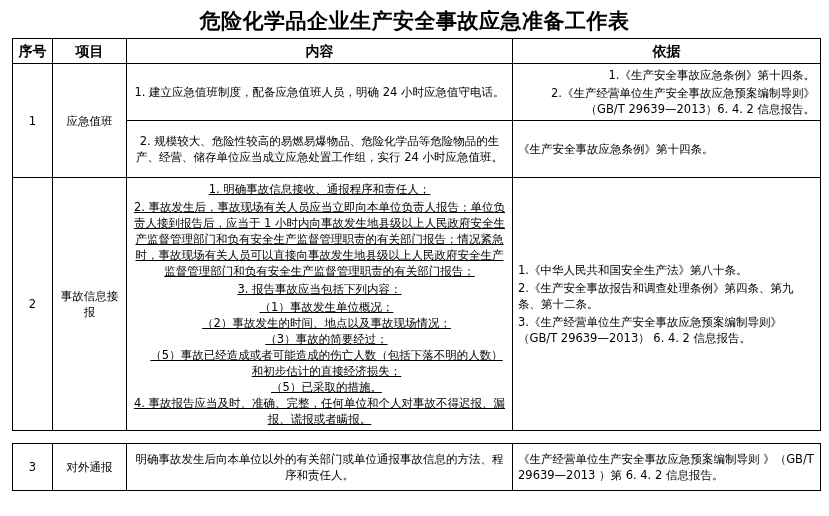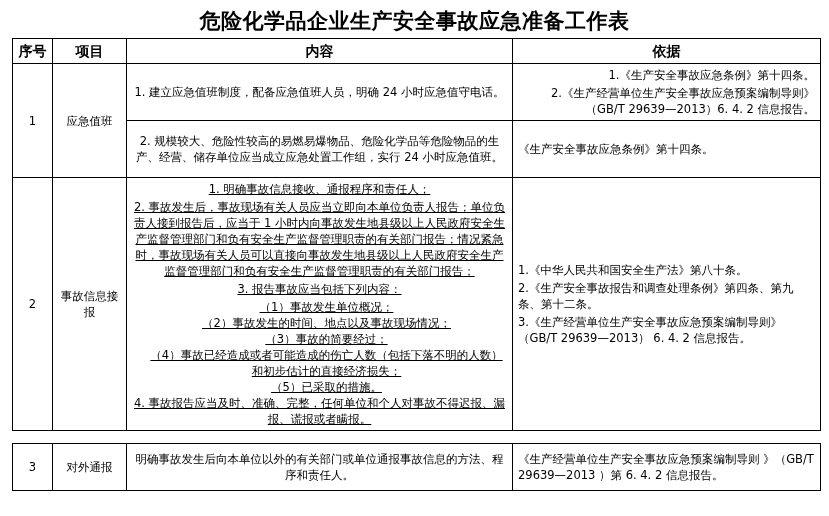--- a/index.html
+++ b/index.html
@@ -131,21 +131,21 @@
       <tr>
         <td class="center">2</td>
         <td class="center">事故信息接报</td>
         <td class="content-cell tight" style="height:244px;">
           <p class="para">1. 明确事故信息接收、通报程序和责任人；</p>
           <p class="para">2. 事故发生后，事故现场有关人员应当立即向本单位负责人报告；单位负责人接到报告后，应当于 1 小时内向事故发生地县级以上人民政府安全生产监督管理部门和负有安全生产监督管理职责的有关部门报告；情况紧急时，事故现场有关人员可以直接向事故发生地县级以上人民政府安全生产监督管理部门和负有安全生产监督管理职责的有关部门报告；</p>
           <p class="para">3. 报告事故应当包括下列内容：</p>
           <p class="sub">（1）事故发生单位概况；</p>
           <p class="sub">（2）事故发生的时间、地点以及事故现场情况；</p>
           <p class="sub">（3）事故的简要经过；</p>
-          <p class="sub">（4）事故已经造成或者可能造成的伤亡人数（包括下落不明的人数）和初步估计的直接经济损失；</p>
+          <p class="sub">（5）事故已经造成或者可能造成的伤亡人数（包括下落不明的人数）和初步估计的直接经济损失；</p>
           <p class="sub">（5）已采取的措施。</p>
           <p class="para">4. 事故报告应当及时、准确、完整，任何单位和个人对事故不得迟报、漏报、谎报或者瞒报。</p>
         </td>
         <td class="basis-cell">
           <p class="para">1.《中华人民共和国安全生产法》第八十条。</p>
           <p class="para">2.《生产安全事故报告和调查处理条例》第四条、第九条、第十二条。</p>
           <p class="para">3.《生产经营单位生产安全事故应急预案编制导则》（GB/T 29639—2013） 6. 4. 2 信息报告。</p>
         </td>
       </tr>
     </tbody>

